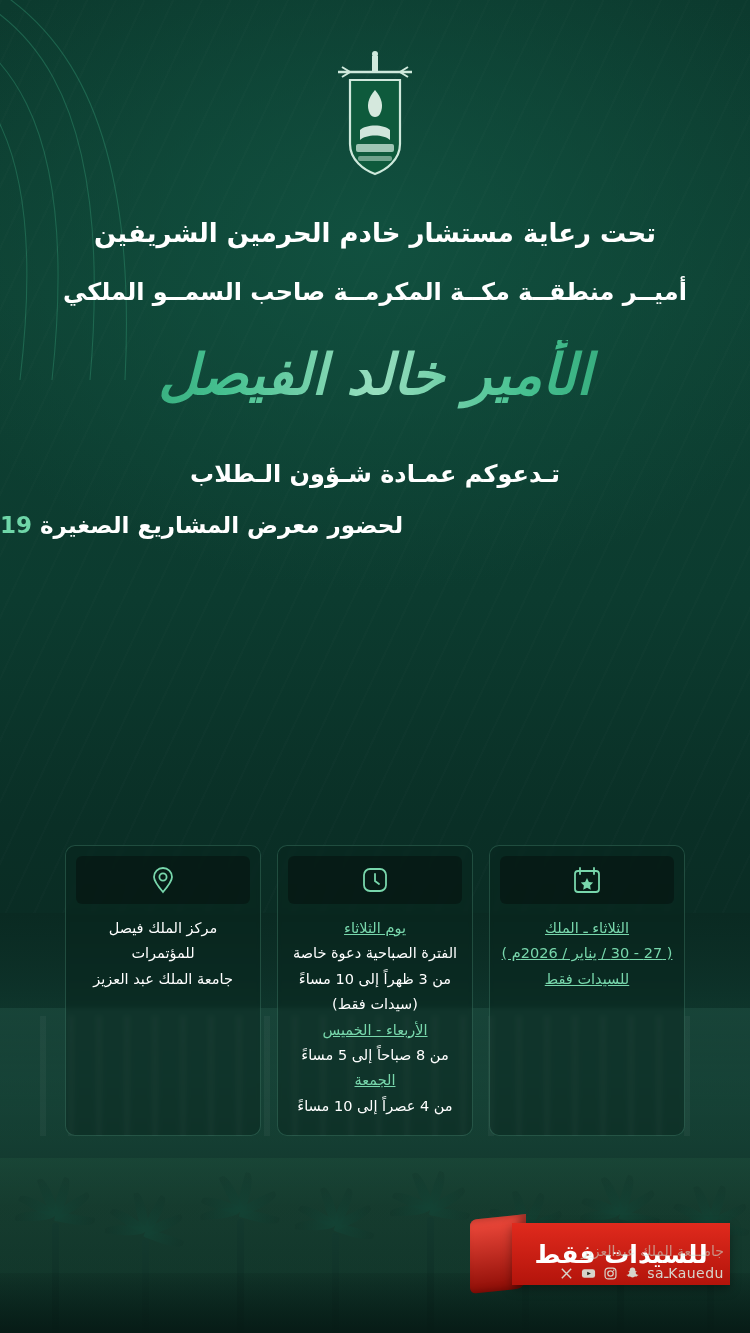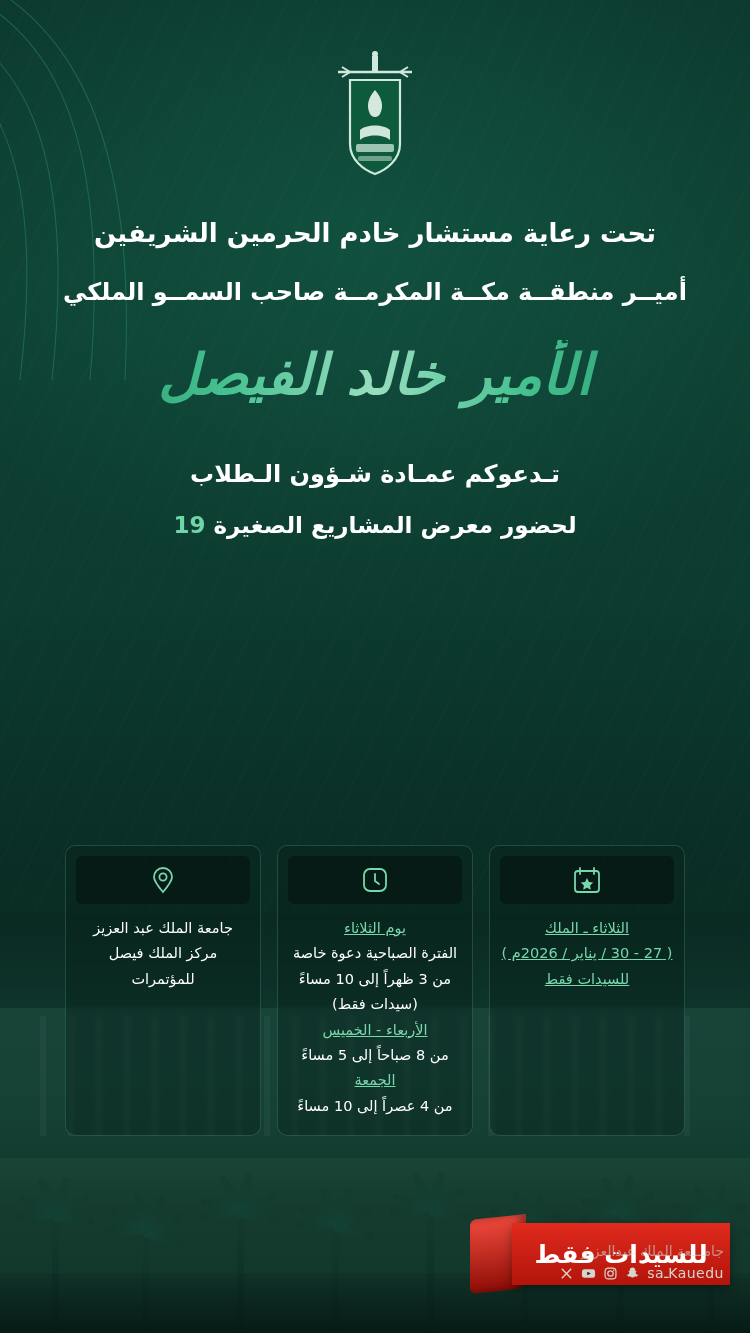--- a/index.html
+++ b/index.html
@@ -112,21 +112,21 @@
     line-height: 1.25;
     opacity: .95;
   }
   .invite1 {
     position: absolute; top: 460px; left: 0; right: 0;
     text-align: center; color: #ffffff;
     font-size: 24px; font-weight: bold; letter-spacing: 1.4px;
   }
   .invite2 {
     position: absolute; top: 512px; left: 0; right: 0;
-    text-align: center; color: #ffffff;
+    text-align: left; color: #ffffff;
     font-size: 23px; font-weight: bold;
   }
   .invite2 .num { color: #6fd6a8; }
 
   
   .brand {
     position: absolute; top: 570px; left: 0; right: 0; height: 230px;
     display: flex; align-items: center; justify-content: center;
   }
   .brand-word {
@@ -380,22 +380,22 @@
     </div>
 
     <div class="card">
       <div class="icon-box">
         <svg width="30" height="30" viewBox="0 0 30 30" fill="none">
           <path d="M15 27c6-7 9-11 9-15a9 9 0 1 0-18 0c0 4 3 8 9 15z" stroke="#78d7ac" stroke-width="1.8"></path>
           <circle cx="15" cy="12" r="3.6" stroke="#78d7ac" stroke-width="1.8"></circle>
         </svg>
       </div>
       <div class="lines">
+        <div>مركز الملك فيصل للمؤتمرات</div>
         <div>جامعة الملك عبد العزيز</div>
-        <div>مركز الملك فيصل للمؤتمرات</div>
       </div>
     </div>
   </div>
 
   <div class="ribbon">
     <div class="tail"></div>
     <div class="body">للسيدات فقط</div>
   </div>
 
   <div class="footer">

